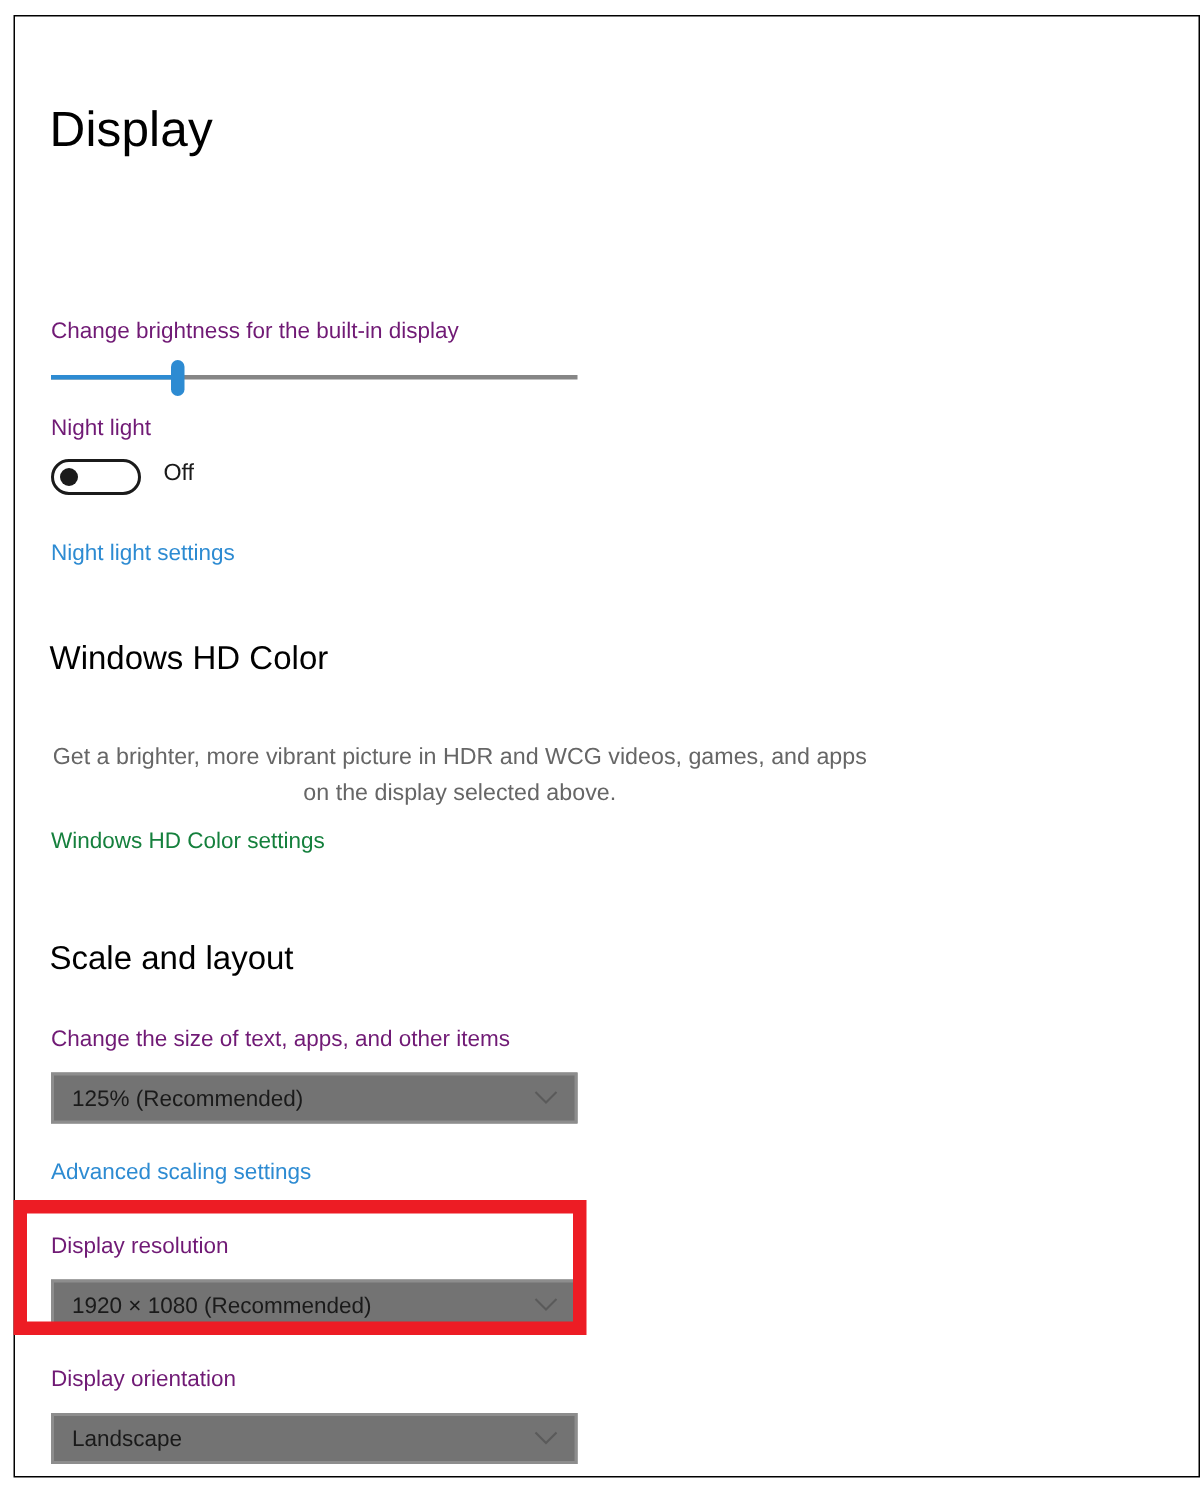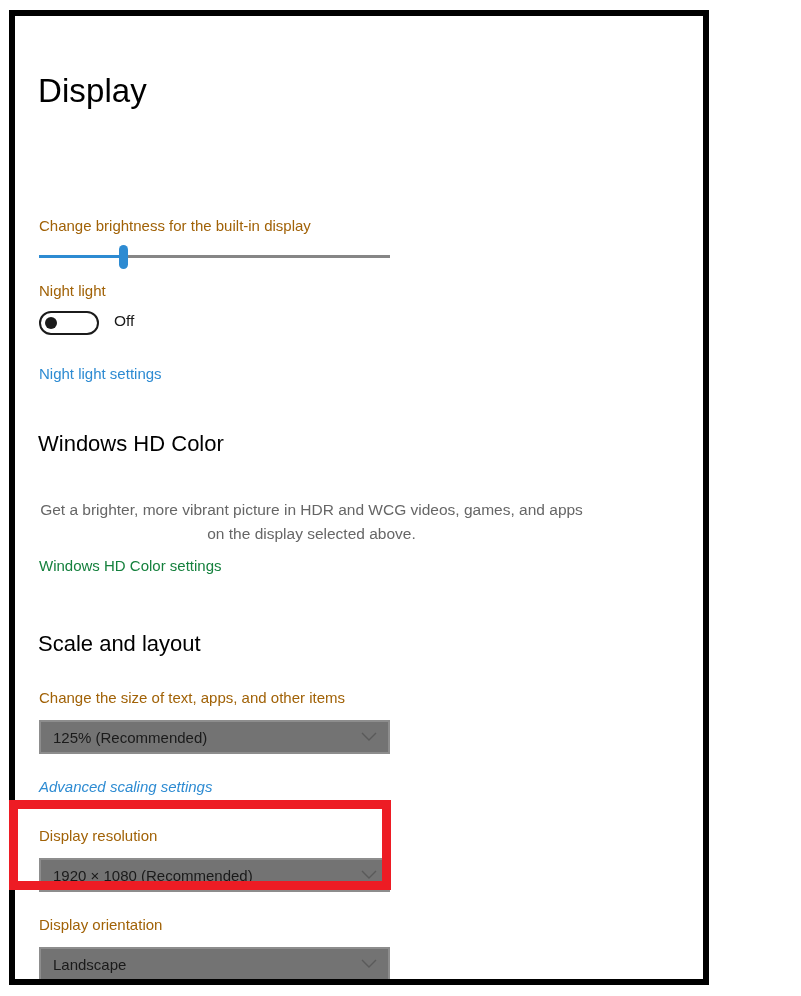--- a/index.html
+++ b/index.html
@@ -14,23 +14,23 @@
     color: #000000;
     overflow: hidden;
     position: relative;
   }
 
   
   #window-frame {
     position: absolute;
     left: 9px;
     top: 10px;
-    width: 700px;
+    width: 791px;
     height: 975px;
-    border: 6px solid #14532d;
+    border: 1px solid #14532d;
     box-sizing: border-box;
     background: #ffffff;
     overflow: hidden;
   }
 
   #settings-pane {
     position: absolute;
     left: 0;
     top: 0;
     right: 0;
@@ -59,21 +59,21 @@
     color: #000;
     line-height: 1.2;
     white-space: nowrap;
   }
 
   .body-label {
     position: absolute;
     left: 24px;
     font-size: 15px;
     font-weight: 400;
-    color: #a16207;
+    color: #701a75;
     line-height: 1.3;
     white-space: nowrap;
   }
 
   .desc-text {
     position: absolute;
     left: 24px;
     width: 545px;
     font-size: 15.5px;
     font-weight: 400;
@@ -248,21 +248,21 @@
 
     <div class="combo" style="top: 704px; border-color: rgb(141, 141, 141);">
       <div class="combo-value">125% (Recommended)</div>
       <div class="combo-chevron">
         <svg width="16" height="10" viewBox="0 0 16 10" fill="none">
           <path d="M1 1 L8 8 L15 1" stroke="#5a5a5a" stroke-width="1.4" fill="none"></path>
         </svg>
       </div>
     </div>
 
-    <a class="link" style="top: 761px; color: rgb(45, 139, 210); font-style: italic;">Advanced scaling settings</a>
+    <a class="link" style="top: 761px; color: rgb(45, 139, 210);">Advanced scaling settings</a>
 
     <div class="body-label" style="top:810px;">Display resolution</div>
 
     <div class="combo" style="top: 842px; border-color: rgb(141, 141, 141);">
       <div class="combo-value">1920 × 1080 (Recommended)</div>
       <div class="combo-chevron">
         <svg width="16" height="10" viewBox="0 0 16 10" fill="none">
           <path d="M1 1 L8 8 L15 1" stroke="#5a5a5a" stroke-width="1.4" fill="none"></path>
         </svg>
       </div>

